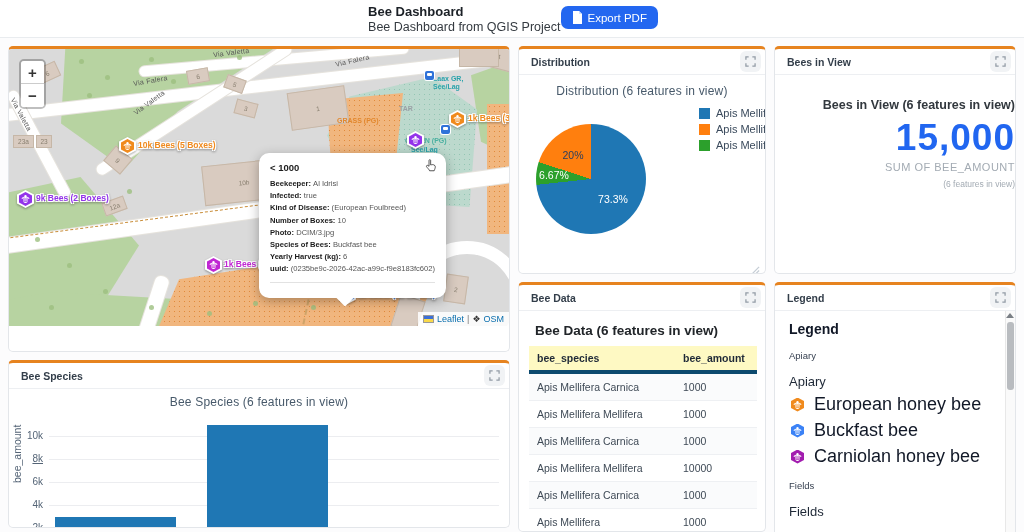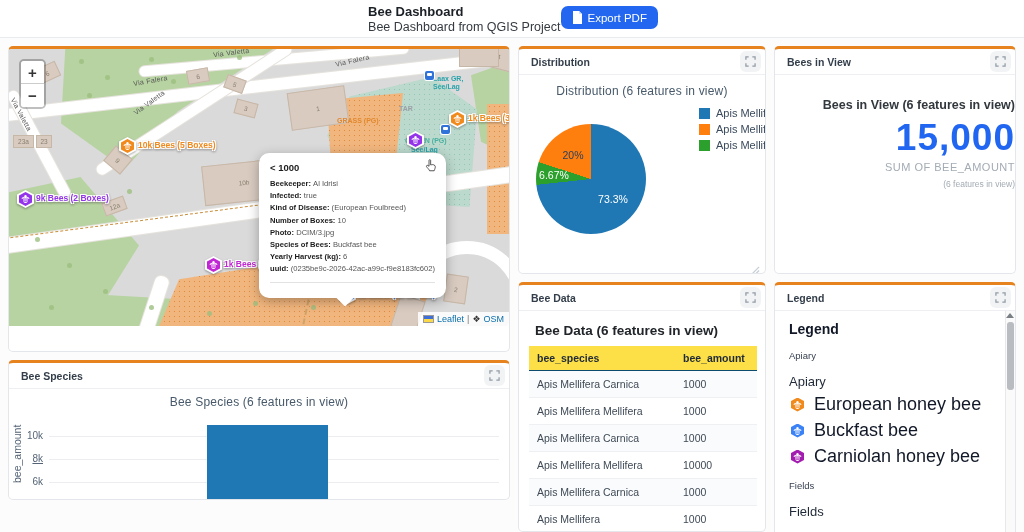--- a/index.html
+++ b/index.html
@@ -78,22 +78,22 @@
   .rhandle{position:absolute;right:5px;bottom:4px}
   
   .ind{ text-align:right;padding-top:23px}
   .ind-title{font-size:12.5px;font-weight:bold;color:#32383e}
   .ind-value{font-size:37px;font-weight:bold;color:#2166f0;letter-spacing:1px;margin-top:5px}
   .ind-label{font-size:11px;color:#a3abb3;letter-spacing:.5px;margin-top:2px}
   .ind-sub{font-size:8.5px;color:#a3abb3;margin-top:6px}
   
   .tbl-title{font-size:13.5px;font-weight:bold;color:#212529;padding:12px 0 8px 16px}
   table.bees{border-collapse:collapse;width:228px;margin-left:10px;font-size:10.5px}
-  table.bees th{background:#fde047;text-align:left;font-size:10.5px;color:#1f2937;
-    padding:6px 8px;border-bottom:1px solid #0c4a6e}
+  table.bees th{background:#fef9c3;text-align:left;font-size:10.5px;color:#1f2937;
+    padding:6px 8px;border-bottom:4px solid #0c4a6e}
   table.bees td{color:#3f4a56;padding:7px 8px;border-bottom:1px solid #eef0f3}
   table.bees tr:nth-child(odd) td{background:#fafbfc}
   table.bees th:first-child,table.bees td:first-child{width:146px}
   
   .lg-scroll{position:absolute;right:0;top:0;bottom:0;width:10px;background:#fafafa;border-left:1px solid #e8e8e8}
   .lg-thumb{position:absolute;right:1px;top:11px;width:7px;height:68px;background:#b9bcc0;border-radius:3px}
   .lg-arrow{position:absolute;right:1px;top:2px;width:0;height:0;border-left:4px solid transparent;
     border-right:4px solid transparent;border-bottom:5px solid #7a7f85}
   .lg-body{padding:10px 18px 0 14px}
   .lg-head{font-size:14px;font-weight:bold;color:#111827}
@@ -310,21 +310,21 @@
         <div class="attrib">
           <span class="flag"></span>
           <span class="lnk">Leaflet</span>
           <span style="color:#777">|</span>
           <span style="color:#333">❖</span>
           <span class="lnk">OSM</span>
         </div>
       </div>
     </div>
 
-    <div class="panel" style="height:140px">
+    <div class="panel" style="height:168px">
       <div class="phead">
         <span class="ptitle">Bee Species</span>
         <button class="expand">
           <svg width="11" height="11" viewBox="0 0 12 12">
               <path d="M1 4V1h3M8 1h3v3M11 8v3H8M4 11H1V8" fill="none" stroke="currentColor" stroke-width="1.4"></path>
             </svg>
         </button>
       </div>
       <div class="pbody" style="height:146px">
         <div class="chart-title" style="margin-top:6px">Bee Species (6 features in view)</div>

